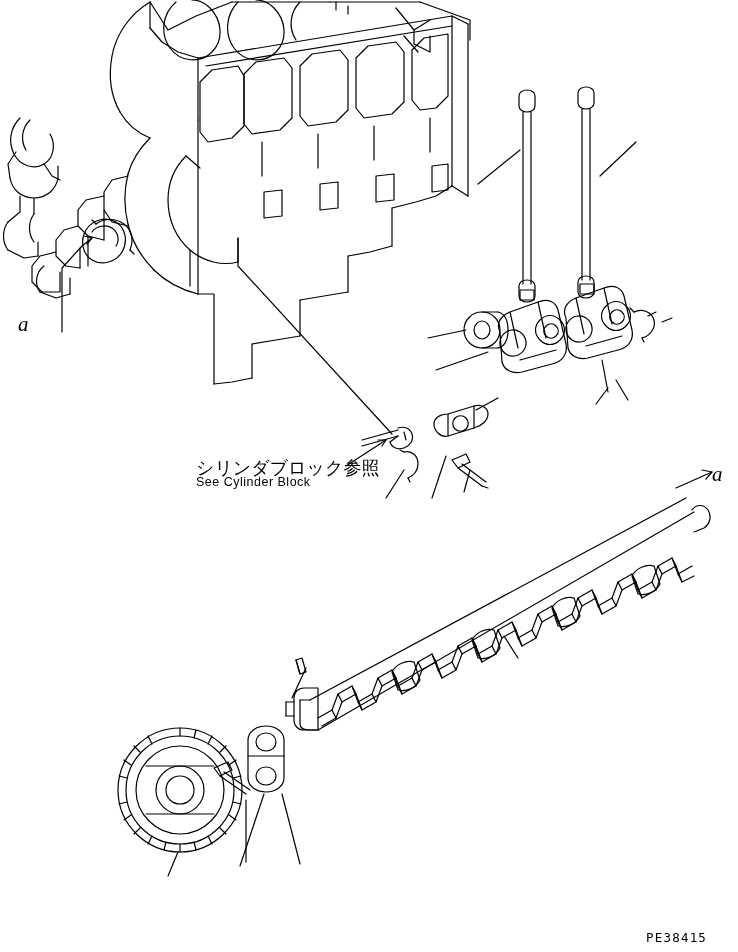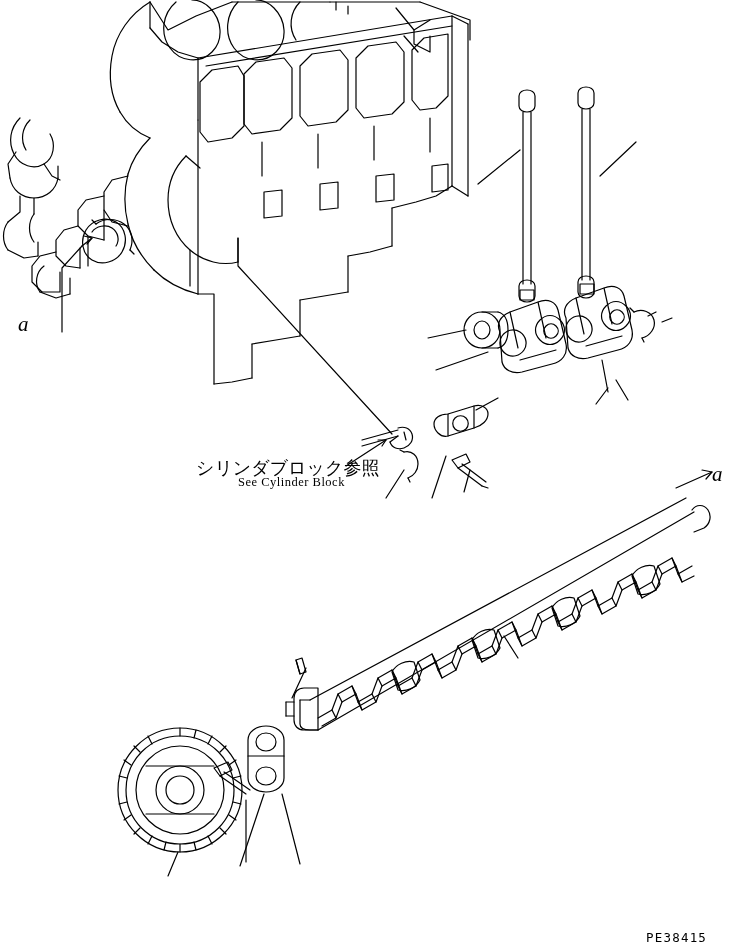--- a/index.html
+++ b/index.html
@@ -32,24 +32,23 @@
     font-size: 21px;
     font-style: italic;
     font-weight: 400;
   }
   .note-jp {
     font-family: "DejaVu Sans", sans-serif;
     font-size: 18px;
     letter-spacing: 0px;
   }
   .note-en {
-    font-family: Liberation Serif, serif;
+    font-family: Liberation Sans, sans-serif;
     font-size: 12.5px;
     letter-spacing: 0.5px;
-    margin-left: 42px;
   }
   .partno {
     font-family: "DejaVu Sans Mono", monospace;
     font-size: 12.5px;
     letter-spacing: 1.2px;
     text-align: center;
   }
 </style>
 </head>
 <body>

